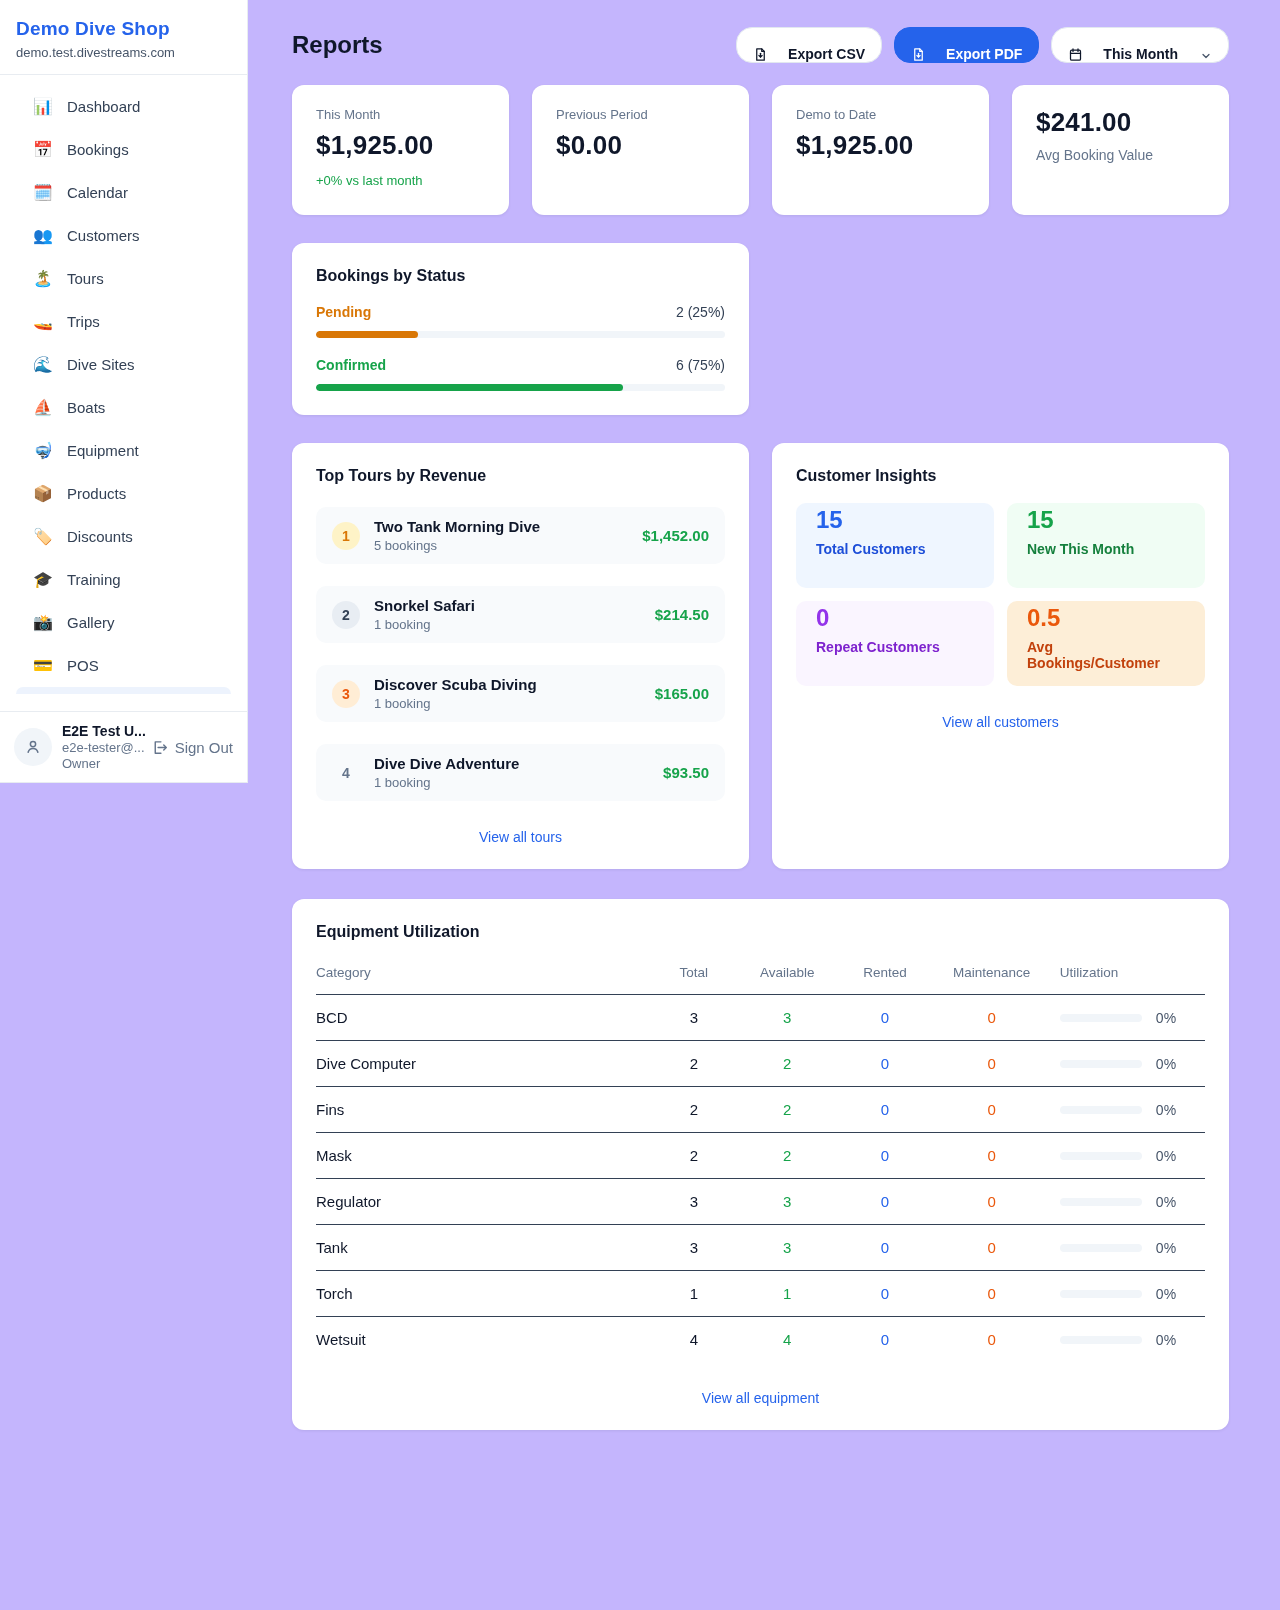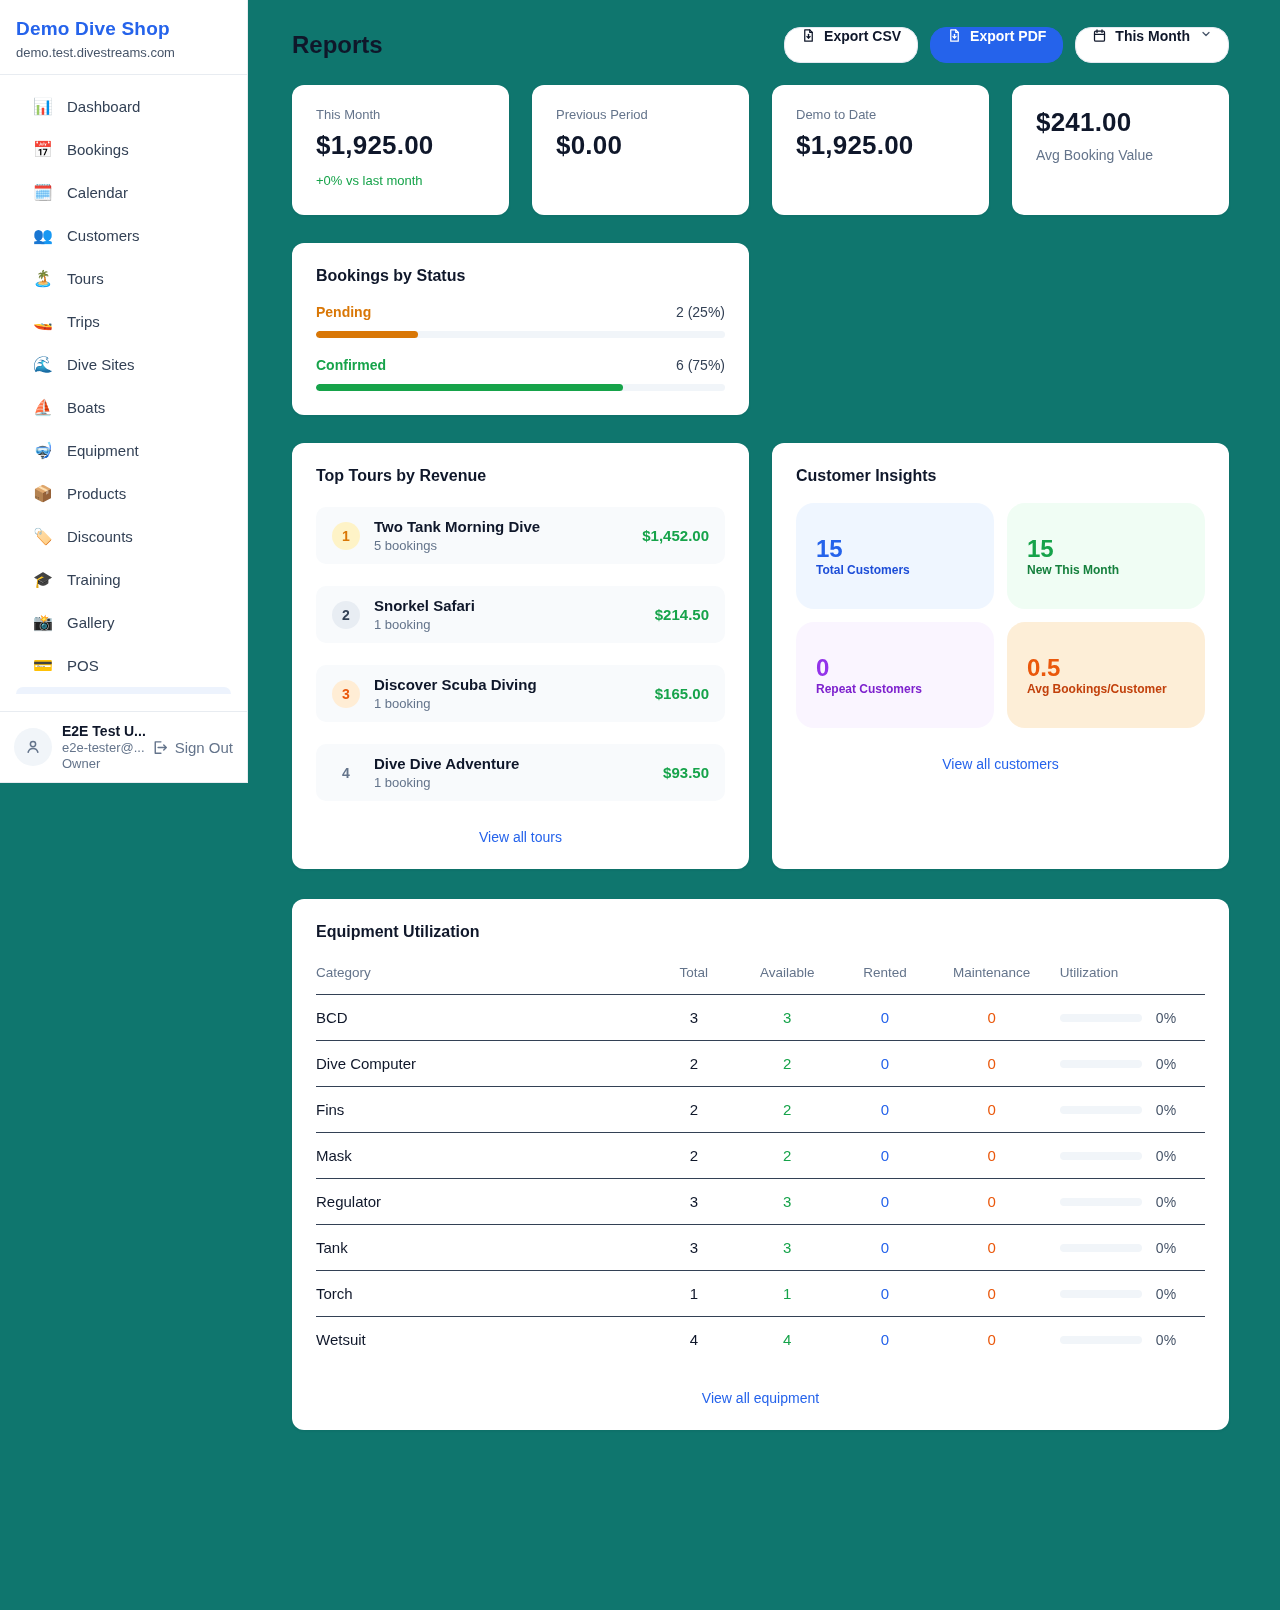--- a/index.html
+++ b/index.html
@@ -1,18 +1,18 @@
 <!DOCTYPE html>
 <html><head>
 <meta charset="utf-8">
 <style>
   * { margin:0; padding:0; box-sizing:border-box; }
   html,body { width:1280px; }
   body { font-family:"Liberation Sans","DejaVu Sans",sans-serif; background:#f7f8fa; color:#0f172a; }
-  .page { position:relative; width:1280px; height:1610px; overflow:hidden; background:#0f766e; }
+  .page { position:relative; width:1280px; height:1610px; overflow:hidden; background:#c4b5fd; }
 
   
   .sidebar { position:absolute; left:0; top:0; width:248px; height:783px; background:#fff;
              border-right:1px solid #e8ecf1; border-bottom:1px solid #e8ecf1; }
   .brand { padding:18px 16px 14px 16px; border-bottom:1px solid #e8ecf1; }
   .brand-name { font-size:19px; font-weight:700; color:#2563eb; letter-spacing:.2px; }
   .brand-domain { font-size:13px; color:#475569; margin-top:5px; }
   .nav { padding:10px 8px 0 8px; }
   .nav-item { display:flex; align-items:center; gap:14px; padding:10px 12px 10px 25px; height:43px;
               border-radius:8px; cursor:pointer; }
@@ -27,21 +27,21 @@
   .user-name { font-size:14px; font-weight:700; color:#0f172a; white-space:nowrap; }
   .user-email, .user-role { font-size:13px; color:#64748b; margin-top:1px; white-space:nowrap; }
   .signout { margin-left:auto; display:flex; align-items:center; gap:7px; color:#64748b;
              font-size:15px; cursor:pointer; white-space:nowrap; }
 
   
   .content { position:absolute; left:292px; top:0; width:937px; }
   .page-header { display:flex; align-items:center; justify-content:space-between; margin-top:27px; }
   .page-title { font-size:24px; font-weight:800; color:#0f172a; }
   .actions { display:flex; gap:12px; }
-  .btn { display:inline-flex; align-items:flex-start; gap:8px; height:36px; padding:0 16px;
+  .btn { display:inline-flex; align-items:flex-end; gap:20px; height:36px; padding:0 16px;
          border-radius:16px; font-size:14px; font-weight:600; cursor:pointer; }
   .btn-outline { background:#fff; border:1px solid #e2e8f0; color:#0f172a; }
   .btn-primary { background:#2563eb; border:1px solid #2563eb; color:#fff; }
   .chev { margin-left:2px; }
 
   .card { background:#fff; border-radius:12px; box-shadow:0 1px 3px rgba(15,23,42,.08); }
   .card-title { font-size:16px; font-weight:700; color:#0f172a; }
 
   
   .stats { display:grid; grid-template-columns:repeat(4,1fr); gap:23px; margin-top:22px; }
@@ -69,23 +69,23 @@
                padding:10px 16px; margin-top:22px; min-height:57px; }
   .tour-item:first-of-type { margin-top:18px; }
   .rank-badge { width:28px; height:28px; border-radius:50%; display:flex; align-items:center;
                 justify-content:center; font-size:14px; font-weight:600; flex:0 0 auto; }
   .tour-name { font-size:15px; font-weight:600; color:#0f172a; }
   .tour-sub { font-size:13px; color:#64748b; margin-top:3px; }
   .tour-amount { margin-left:auto; font-size:15px; font-weight:700; color:#16a34a; }
   .view-link { display:block; text-align:center; color:#2563eb; font-size:14px; margin-top:28px;
                cursor:pointer; text-decoration:none; }
   .tiles { display:grid; grid-template-columns:1fr 1fr; gap:13px; margin-top:18px; }
-  .tile { border-radius:18px; padding:32px 20px; min-height:85px; }
+  .tile { border-radius:10px; padding:3px 20px; min-height:85px; }
   .tile-value { font-size:24px; font-weight:800; }
-  .tile-label { font-size:12px; font-weight:600; margin-top:0; }
+  .tile-label { font-size:14px; font-weight:600; margin-top:7px; }
 
   
   .equip-card { margin-top:30px; padding:24px 24px 24px 24px; }
   table { width:100%; border-collapse:collapse; margin-top:14px; }
   th { font-size:13.5px; font-weight:400; color:#64748b; padding:10px 0 14px 0; text-align:center; }
   th:first-child { text-align:left; }
   th:last-child { text-align:left; padding-left:6px; }
   thead tr { border-bottom:1px solid #334155; }
   tbody tr { border-bottom:1px solid #334155; }
   tbody tr:last-child { border-bottom:none; }

